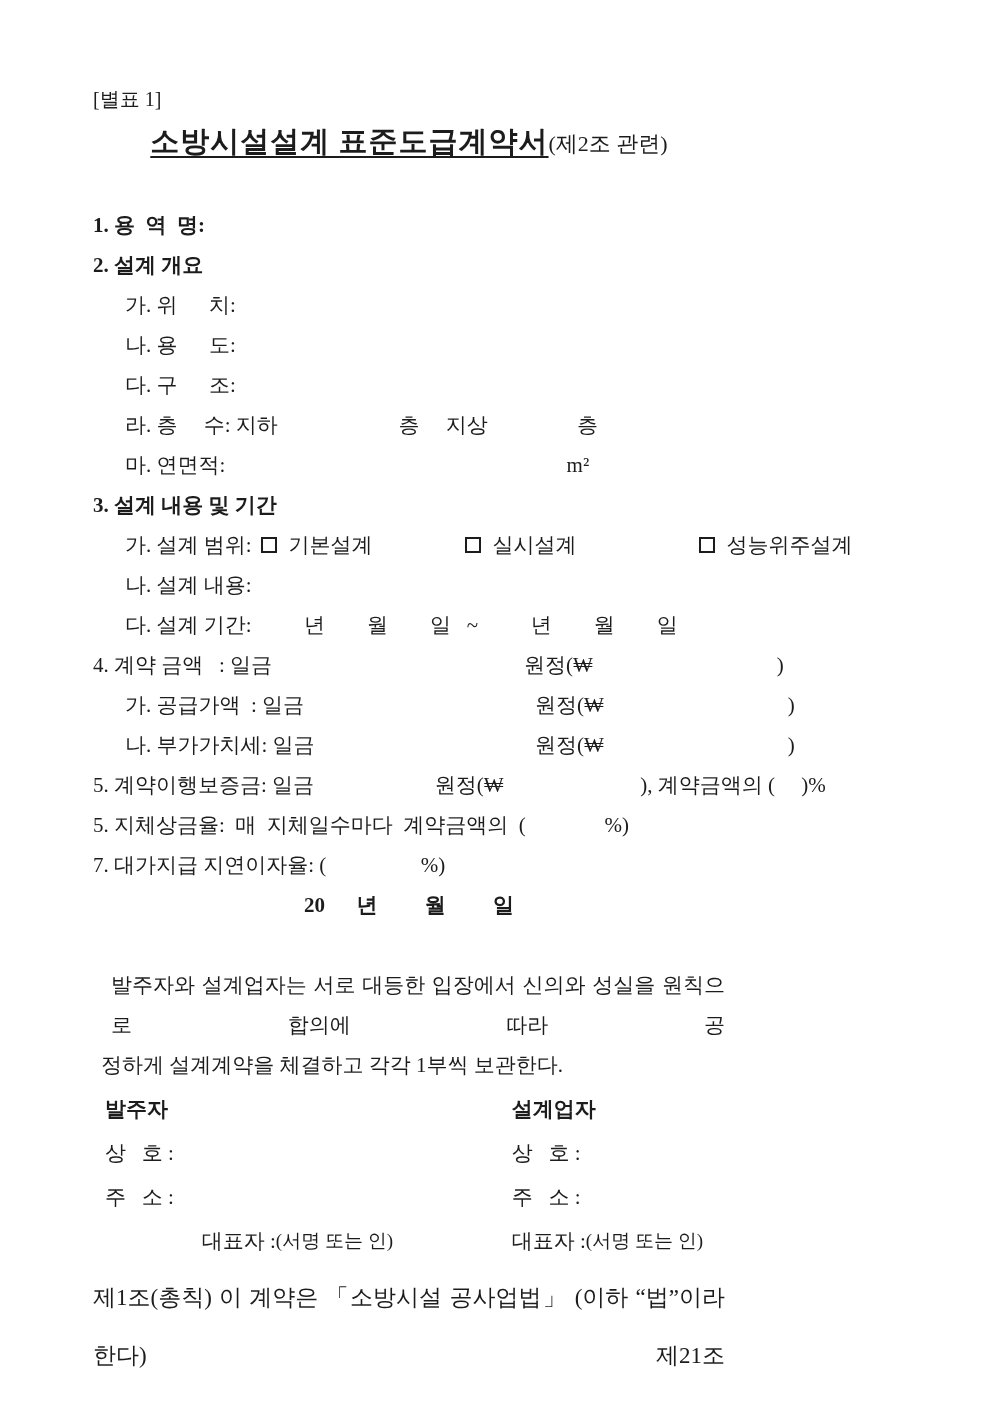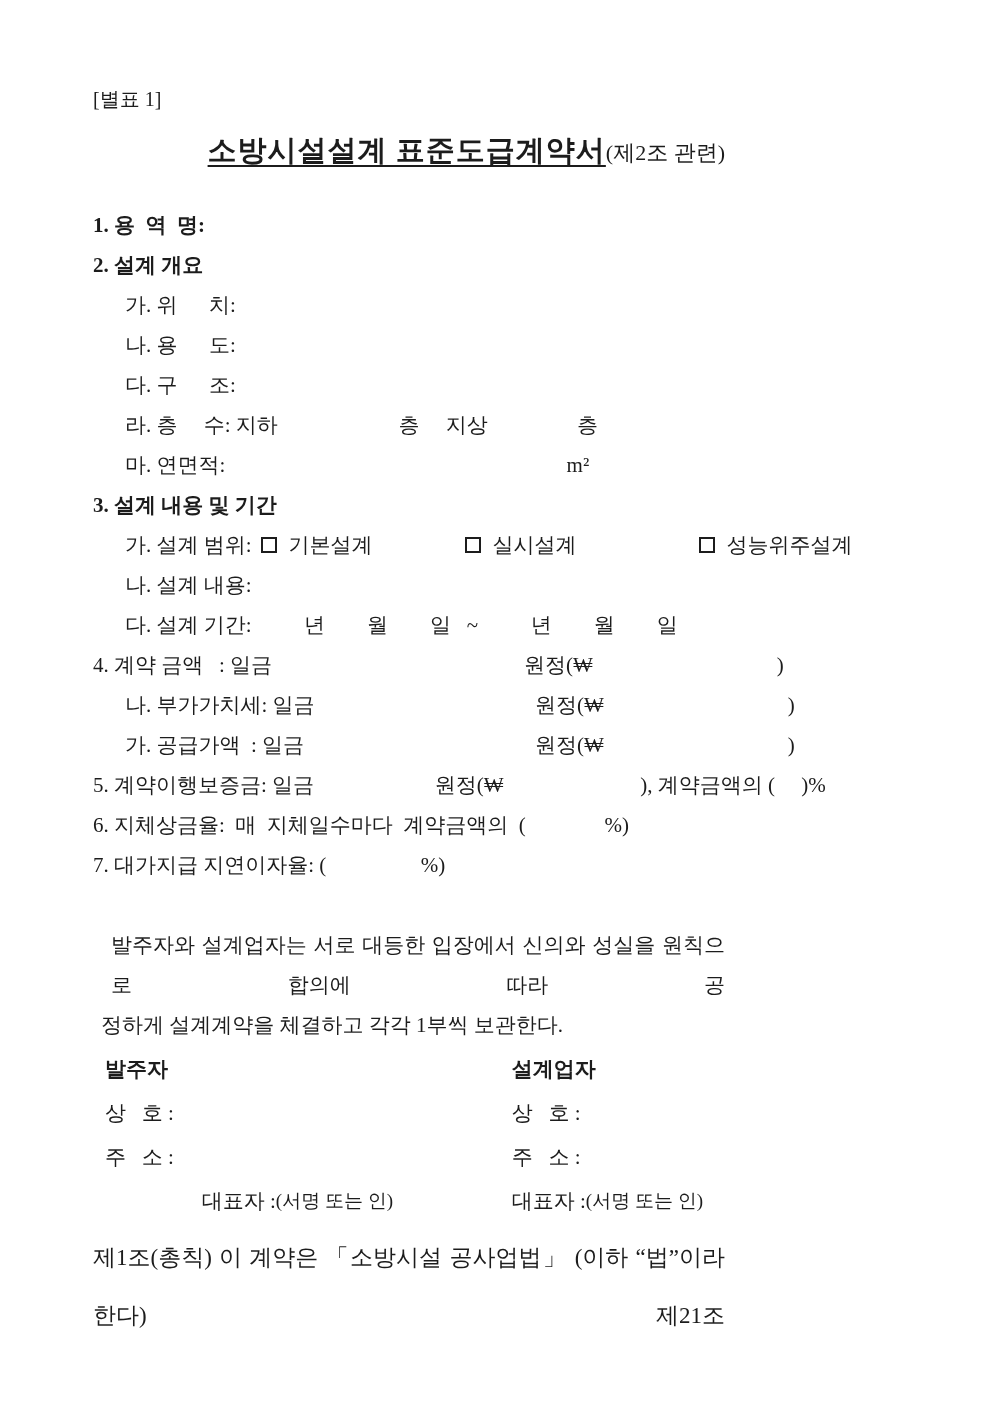--- a/index.html
+++ b/index.html
@@ -7,21 +7,21 @@
   body { width:992px; height:1403px; overflow:hidden; }
   .page {
     width:812px; height:1403px;
     padding:85px 87px 0 93px;
     background:#ffffff;
     color:#1c1c1c;
     font-family:"Liberation Serif","DejaVu Serif",serif;
     font-size:21px;
   }
   .annotation { font-size:20px; line-height:28px; white-space:pre; }
-  .title-row { text-align:right; margin-top:2px; height:52px; line-height:70px; white-space:pre; }
+  .title-row { text-align:center; margin-top:2px; height:52px; line-height:52px; white-space:pre; }
   .title { font-size:29px; font-weight:bold; letter-spacing:1px; text-decoration:underline; text-underline-offset:5px; }
   .title-suffix { font-size:22px; }
   .body { margin-top:38px; }
   .line { line-height:40px; white-space:pre; }
   .heading { font-weight:bold; }
   .b { font-weight:normal; }
   .sub { padding-left:32px; }
   .cb { display:inline-block; width:16px; height:16px; border:2px solid #1c1c1c; vertical-align:-1px; background:#fff; }
   .cb-gap1 { margin-left:9px; }
   .cb2 { margin-left:92px; }
@@ -59,27 +59,28 @@
     <div class="line sub">라. 층     수: 지하                       층     지상                 층</div>
     <div class="line sub">마. 연면적:                                                                 m²</div>
     <div class="line heading">3. 설계 내용 및 기간</div>
 
     <div class="line sub"><span>가. 설계 범위:</span><span class="cb cb-gap1"></span><span class="cb-text">기본설계</span><span class="cb cb2"></span><span class="cb-text">실시설계</span><span class="cb cb3"></span><span class="cb-text">성능위주설계</span></div>
 
     <div class="line sub">나. 설계 내용:</div>
     <div class="line sub">다. 설계 기간:          년        월        일   ~          년        월        일</div>
 
     <div class="line"><span class="b">4. 계약 금액</span><span>   : 일금                                                원정(₩                                   )</span></div>
+    <div class="line sub">가. 공급가액  : 일금                                            원정(₩                                   )</div>
     <div class="line sub">나. 부가가치세: 일금                                          원정(₩                                   )</div>
-    <div class="line sub">가. 공급가액  : 일금                                            원정(₩                                   )</div>
 
     <div class="line"><span class="b">5. 계약이행보증금</span><span>: 일금                       원정(₩                          ), 계약금액의 (     )%</span></div>
-    <div class="line"><span class="b">6. 지체상금율</span><span>:  매  지체일수마다  계약금액의  (               %)</span></div>
+    <div class="line"><span class="b">5. 지체상금율</span><span>:  매  지체일수마다  계약금액의  (               %)</span></div>
     <div class="line"><span class="b">7. 대가지급 지연이자율</span><span>: (                  %)</span></div>
 
+    <div class="line date-line">20      년         월         일</div>
   </div>
 
   <div class="para para1"><span class="b">발주자</span><span>와 </span><span class="b">설계업자</span><span>는 서로 대등한 입장에서 신의와 성실을 원칙으로 합의에 따라 공</span></div>
   <div class="para">정하게 설계계약을 체결하고 각각 1부씩 보관한다.</div>
 
   <div class="sig">
     <div class="sig-col">
       <div class="sig-title">발주자</div>
       <div class="sig-row">상   호 :</div>
       <div class="sig-row">주   소 :</div>

